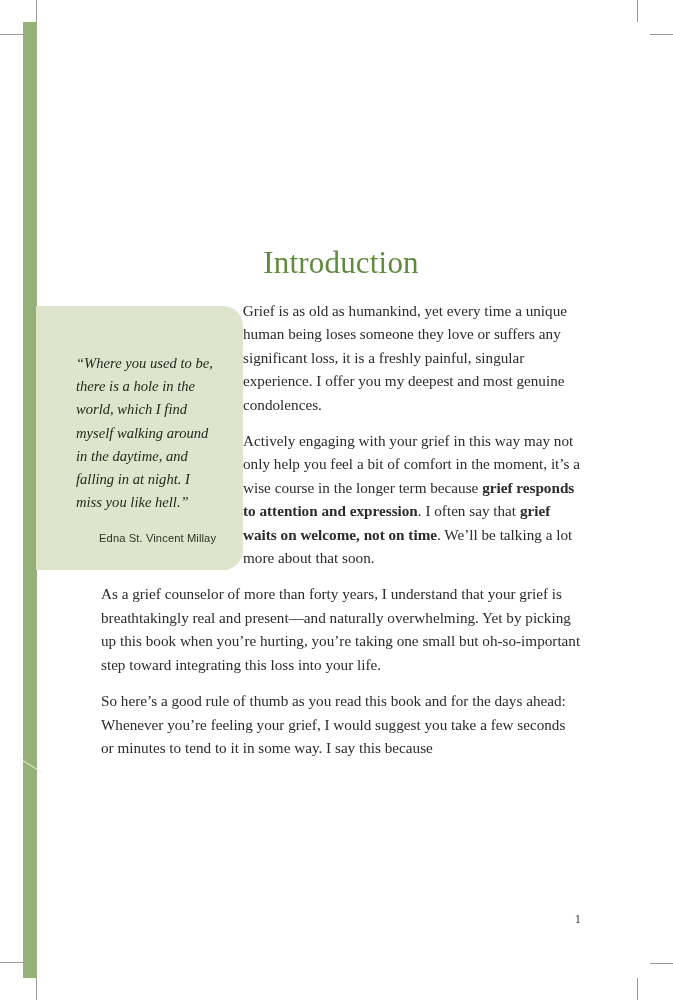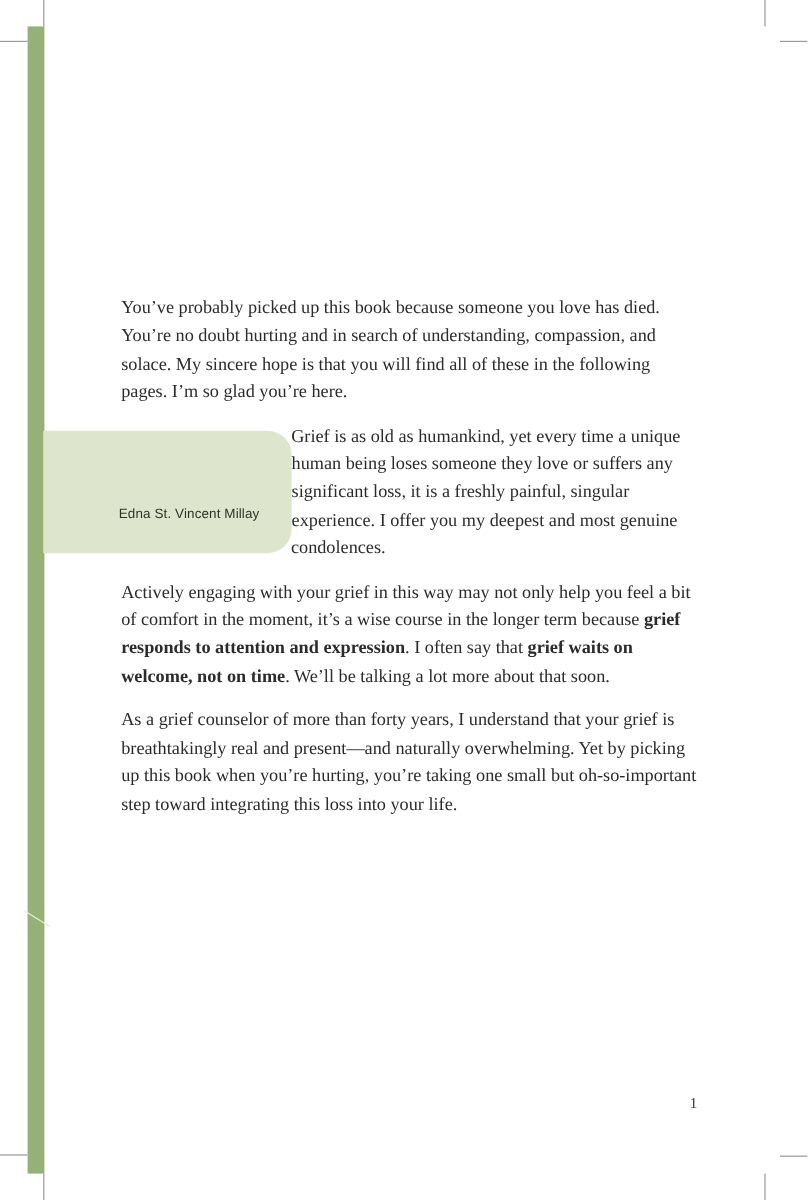--- a/index.html
+++ b/index.html
@@ -161,31 +161,33 @@
   <div class="crop crop-v crop-bl-v"></div>
   <div class="crop crop-h crop-bl-h"></div>
   <div class="crop crop-v crop-br-v"></div>
   <div class="crop crop-h crop-br-h"></div>
 
   <div class="spine"></div>
   <div class="spine-scratch"></div>
 
   <div class="content clearfix">
 
+    <h1 class="title">Introduction</h1>
 
-    <p class="body">You’ve probably picked up this book because someone you love has died. You’re no doubt hurting and in search of understanding, compassion, and solace. My sincere hope is that you will find all of these in the following pages. I’m so glad you’re here.</p>
 
     <div class="quote-box">
+      <p class="quote-text">“Where you used to be, there is a hole in the world, which I find myself walking around in the daytime, and falling in at night. I miss you like hell.”</p>
       <p class="quote-attr">Edna St. Vincent Millay</p>
     </div>
 
     <p class="body">Grief is as old as humankind, yet every time a unique human being loses someone they love or suffers any significant loss, it is a freshly painful, singular experience. I offer you my deepest and most genuine condolences.</p>
 
     <p class="body"><span>Actively engaging with your grief in this way may not only help you feel a bit of comfort in the moment, it’s a wise course in the longer term because </span><b>grief responds to attention and expression</b><span>. I often say that </span><b>grief waits on welcome, not on time</b><span>. We’ll be talking a lot more about that soon.</span></p>
 
     <p class="body">As a grief counselor of more than forty years, I understand that your grief is breathtakingly real and present—and naturally overwhelming. Yet by picking up this book when you’re hurting, you’re taking one small but oh-so-important step toward integrating this loss into your life.</p>
 
+    <p class="body">So here’s a good rule of thumb as you read this book and for the days ahead: Whenever you’re feeling your grief, I would suggest you take a few seconds or minutes to tend to it in some way. I say this because</p>
 
   </div>
 
   <div class="folio">1</div>
 
 </div>
 
 </body></html>

